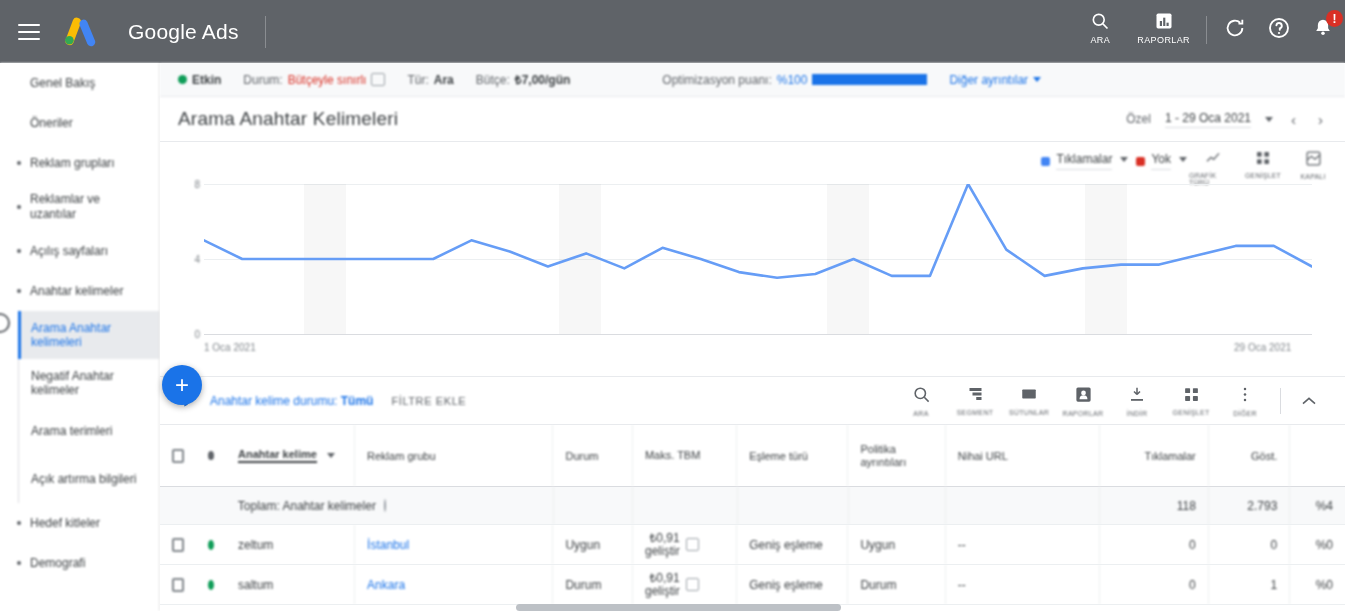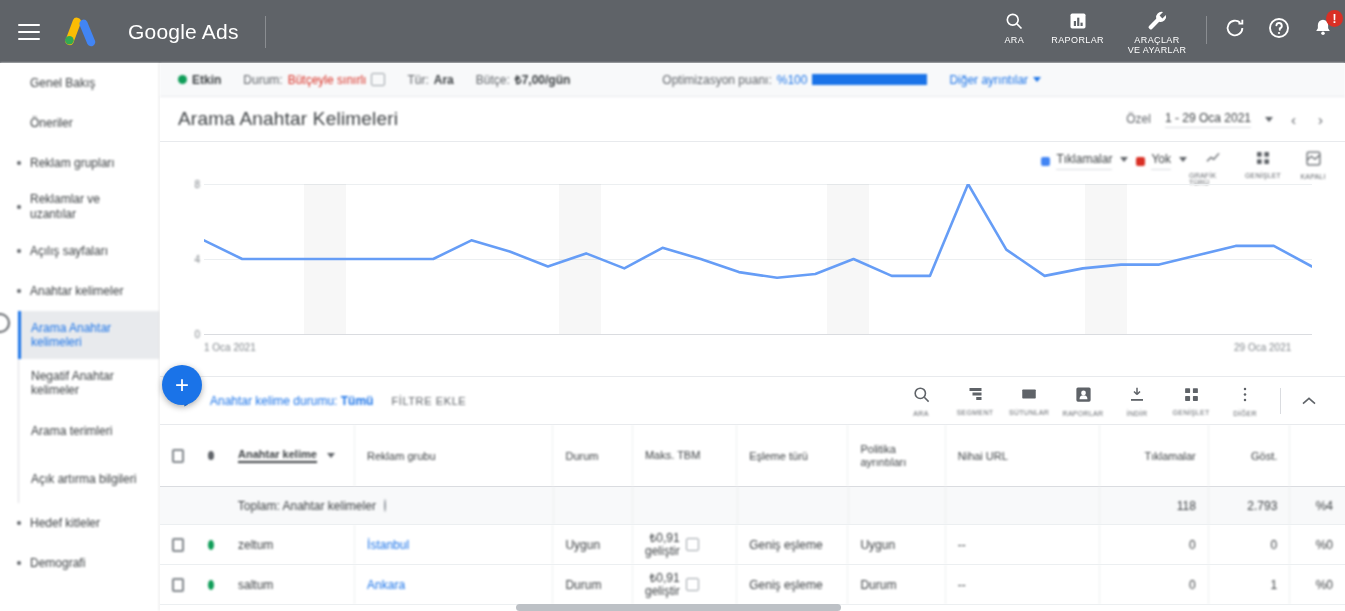--- a/index.html
+++ b/index.html
@@ -202,29 +202,20 @@
         <svg width="20" height="20" viewBox="0 0 24 24">
           <rect x="3" y="3" width="18" height="18" rx="2" fill="#fff"></rect>
           <rect x="7" y="12" width="2.6" height="6" fill="#5f6368"></rect>
           <rect x="11" y="8" width="2.6" height="10" fill="#5f6368"></rect>
           <rect x="15" y="14" width="2.6" height="4" fill="#5f6368"></rect>
         </svg>
       </div>
       <div class="lbl">RAPORLAR</div>
     </div>
 
-    <div class="tool wide">
-      <div class="ic">
-        <svg width="22" height="22" viewBox="0 0 24 24" fill="#fff">
-          <path d="M21.7 5.4 17.9 9.2 14.8 6.1 18.6 2.3 a6 6 0 0 0 -7.5 7.3 L3.3 17.4 a1.8 1.8 0 0 0 0 2.6 l0.7 0.7 a1.8 1.8 0 0 0 2.6 0 l7.8 -7.8 a6 6 0 0 0 7.3 -7.5 Z"></path>
-        </svg>
-      </div>
-      <div class="lbl" style="white-space:pre-line">ARAÇLAR
-VE AYARLAR</div>
-    </div>
 
 
     <div class="vsep"></div>
 
     <div class="round-tool">
       <div>
         <svg width="22" height="22" viewBox="0 0 24 24" fill="none" stroke="#fff" stroke-width="2">
           <path d="M20 12 a8 8 0 1 1 -2.4 -5.7"></path>
             <polyline points="20,3 20,7.2 15.8,7.2"></polyline>
         </svg>

